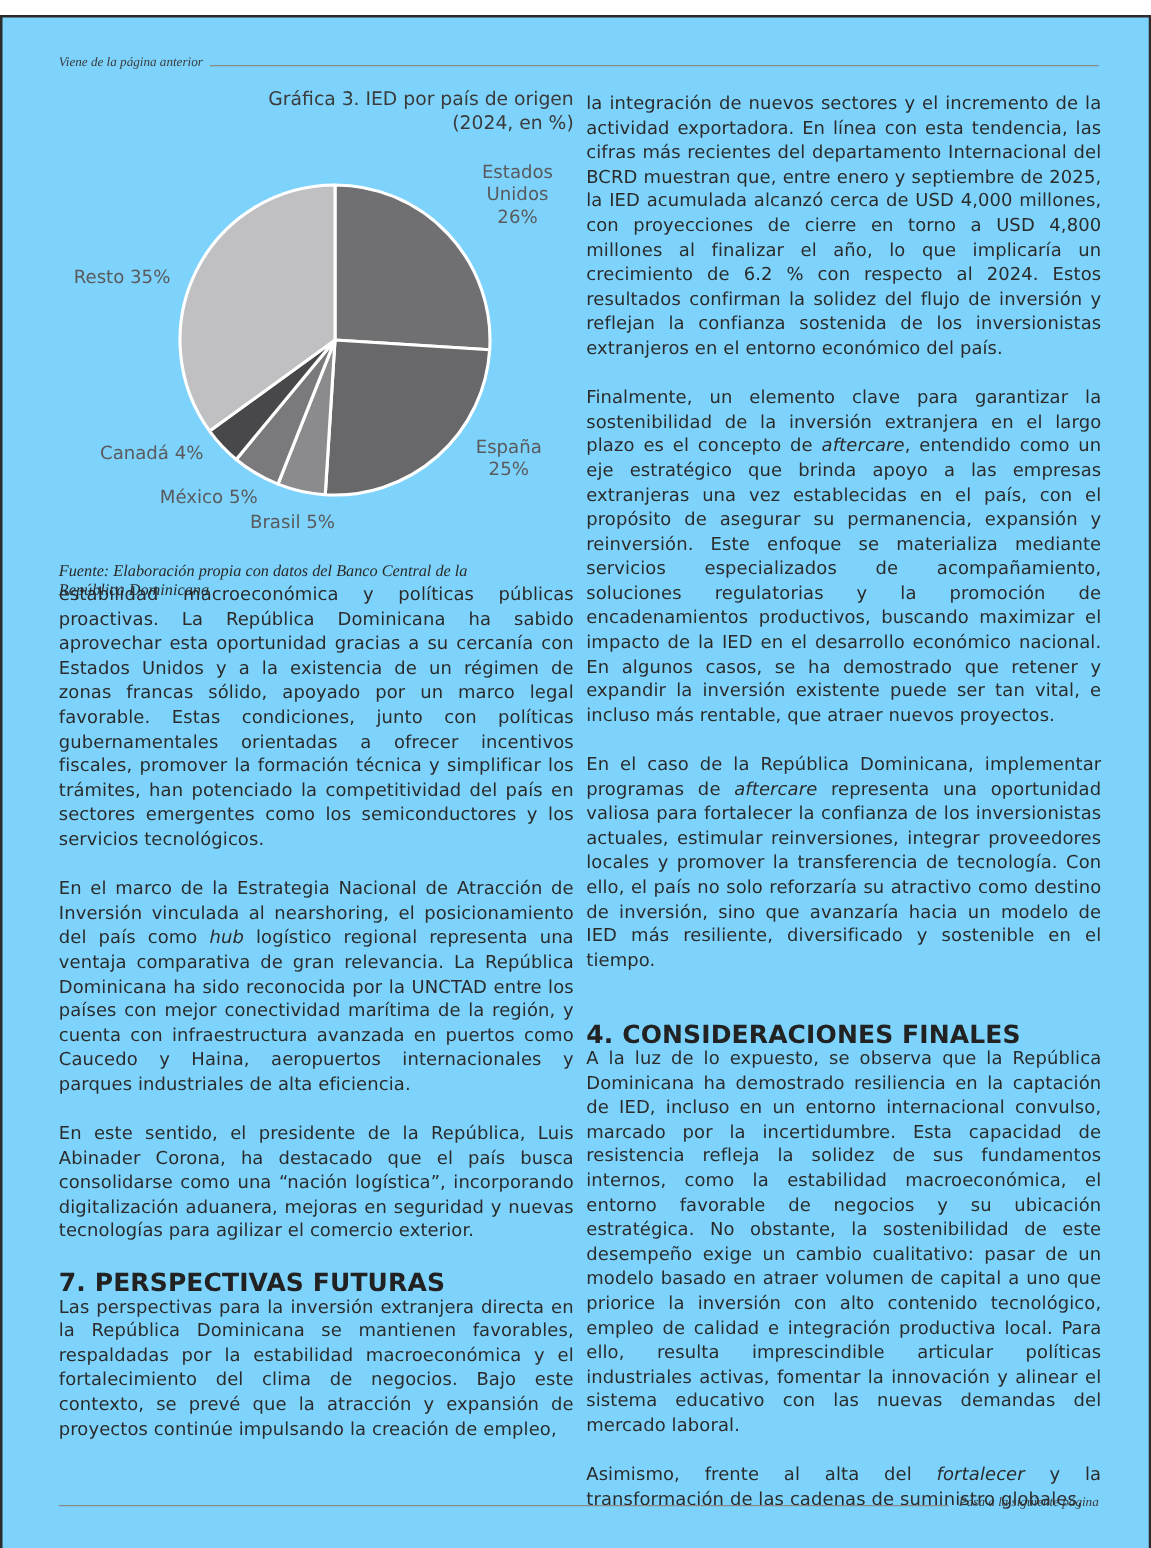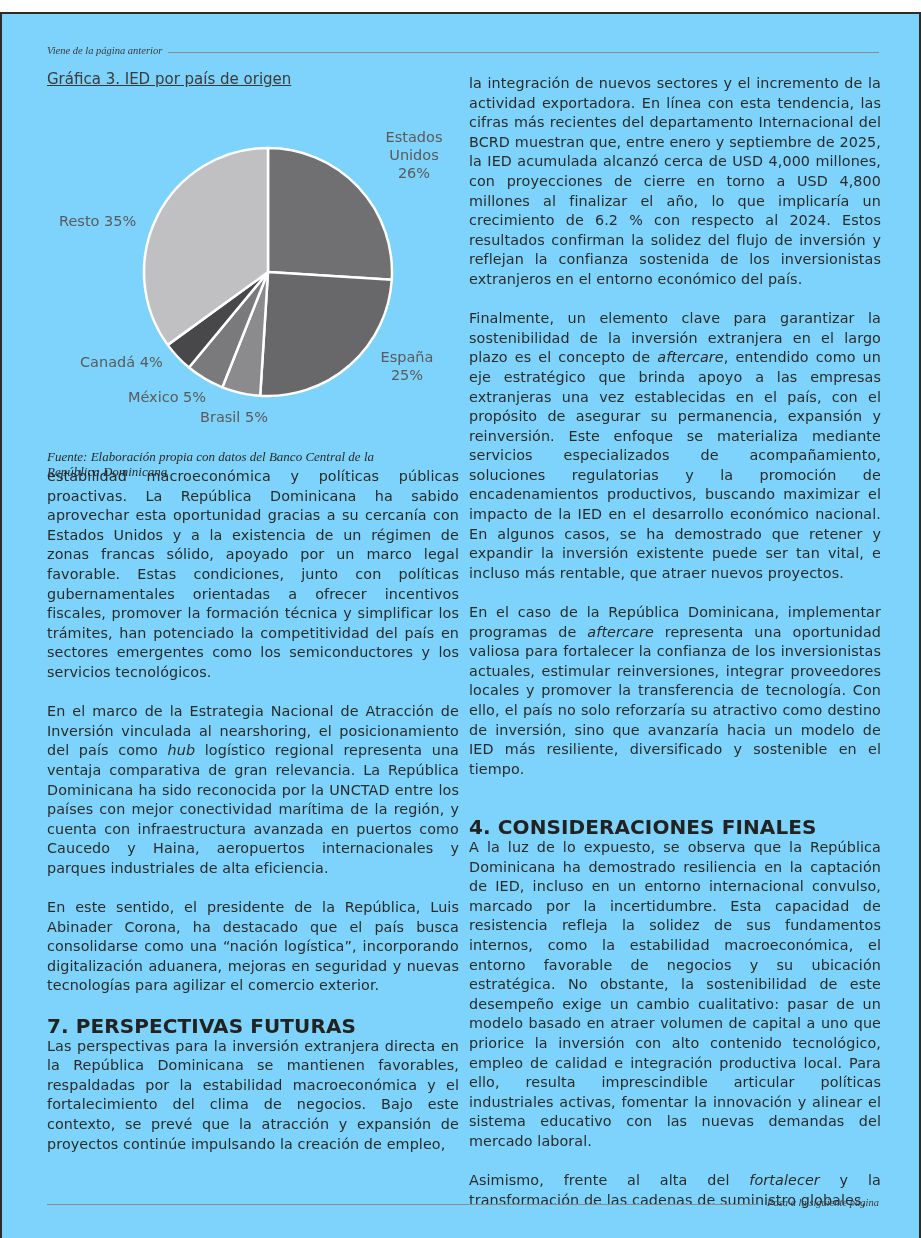--- a/index.html
+++ b/index.html
@@ -41,24 +41,23 @@
   .col em { }
   .col h2 {
     margin: 0; font-size: 20px; line-height: 19.6px; font-weight: bold;
     color: #222;
   }
   .left-col { left: 45px; top: 453px; }
   .right-col { left: 467px; top: 60px; }
 
   .chart-wrap { position: absolute; left: 45px; top: 56px; width: 412px; height: 395px; }
   .chart-title {
-    position: absolute; left: 0; top: 0; width: 412px; text-align: left;
+    position: absolute; left: 0; top: 0; width: 412px; text-align: right;
     font-size: 15px; line-height: 19px; color: #3a3a3a;
     font-family: "DejaVu Sans", sans-serif;
-    text-decoration: underline;
   }
   .chart-svg { position: absolute; left: 0; top: 0; }
   .chart-source {
     position: absolute; left: 0; top: 359px; width: 380px;
     font-family: "Liberation Serif", serif; font-style: italic;
     font-size: 13px; line-height: 15px; color: #2a2a2a; margin-top: 20px;
   }
   .slice-label { font-family: "DejaVu Sans", sans-serif; font-size: 14.5px; fill: #5a5a5c; }
 </style>
 </head>
@@ -67,20 +66,21 @@
 <div class="page">
 
   <div class="run-head">
     <span>Viene de la página anterior</span>
     <span class="rule"></span>
   </div>
 
   <div class="chart-wrap">
     <div class="chart-title">
       <div>Gráfica 3. IED por país de origen</div>
+      <div>(2024, en %)</div>
     </div>
     <svg class="chart-svg" id="pie-svg" width="412" height="360">
         <path d="M221,202 L221,78 A124,124 0 0 1 344.7553143251057,209.78602442163486 Z" fill="#707073" stroke="#ffffff" stroke-width="2.5" stroke-linejoin="round"></path>
         <path d="M221,202 L344.7553143251057,209.78602442163486 A124,124 0 0 1 213.21397557836514,325.7553143251057 Z" fill="#68686b" stroke="#ffffff" stroke-width="2.5" stroke-linejoin="round"></path>
         <path d="M221,202 L213.21397557836514,325.7553143251057 A124,124 0 0 1 175.35255546709993,317.29228425014315 Z" fill="#8b8b8e" stroke="#ffffff" stroke-width="2.5" stroke-linejoin="round"></path>
         <path d="M221,202 L175.35255546709993,317.29228425014315 A124,124 0 0 1 141.95942527116247,297.5436421041979 Z" fill="#7a7a7d" stroke="#ffffff" stroke-width="2.5" stroke-linejoin="round"></path>
         <path d="M221,202 L141.95942527116247,297.5436421041979 A124,124 0 0 1 120.68189269750653,274.8853712842667 Z" fill="#48484b" stroke="#ffffff" stroke-width="2.5" stroke-linejoin="round"></path>
         <path d="M221,202 L120.68189269750653,274.8853712842667 A124,124 0 0 1 220.99999999999997,78 Z" fill="#c0c0c2" stroke="#ffffff" stroke-width="2.5" stroke-linejoin="round"></path>
         <text class="slice-label" text-anchor="middle"><tspan x="367" y="72">Estados</tspan><tspan x="367" y="90">Unidos</tspan><tspan x="367" y="108">26%</tspan></text>
         <text class="slice-label" text-anchor="middle"><tspan x="360" y="292">España</tspan><tspan x="360" y="310">25%</tspan></text>

